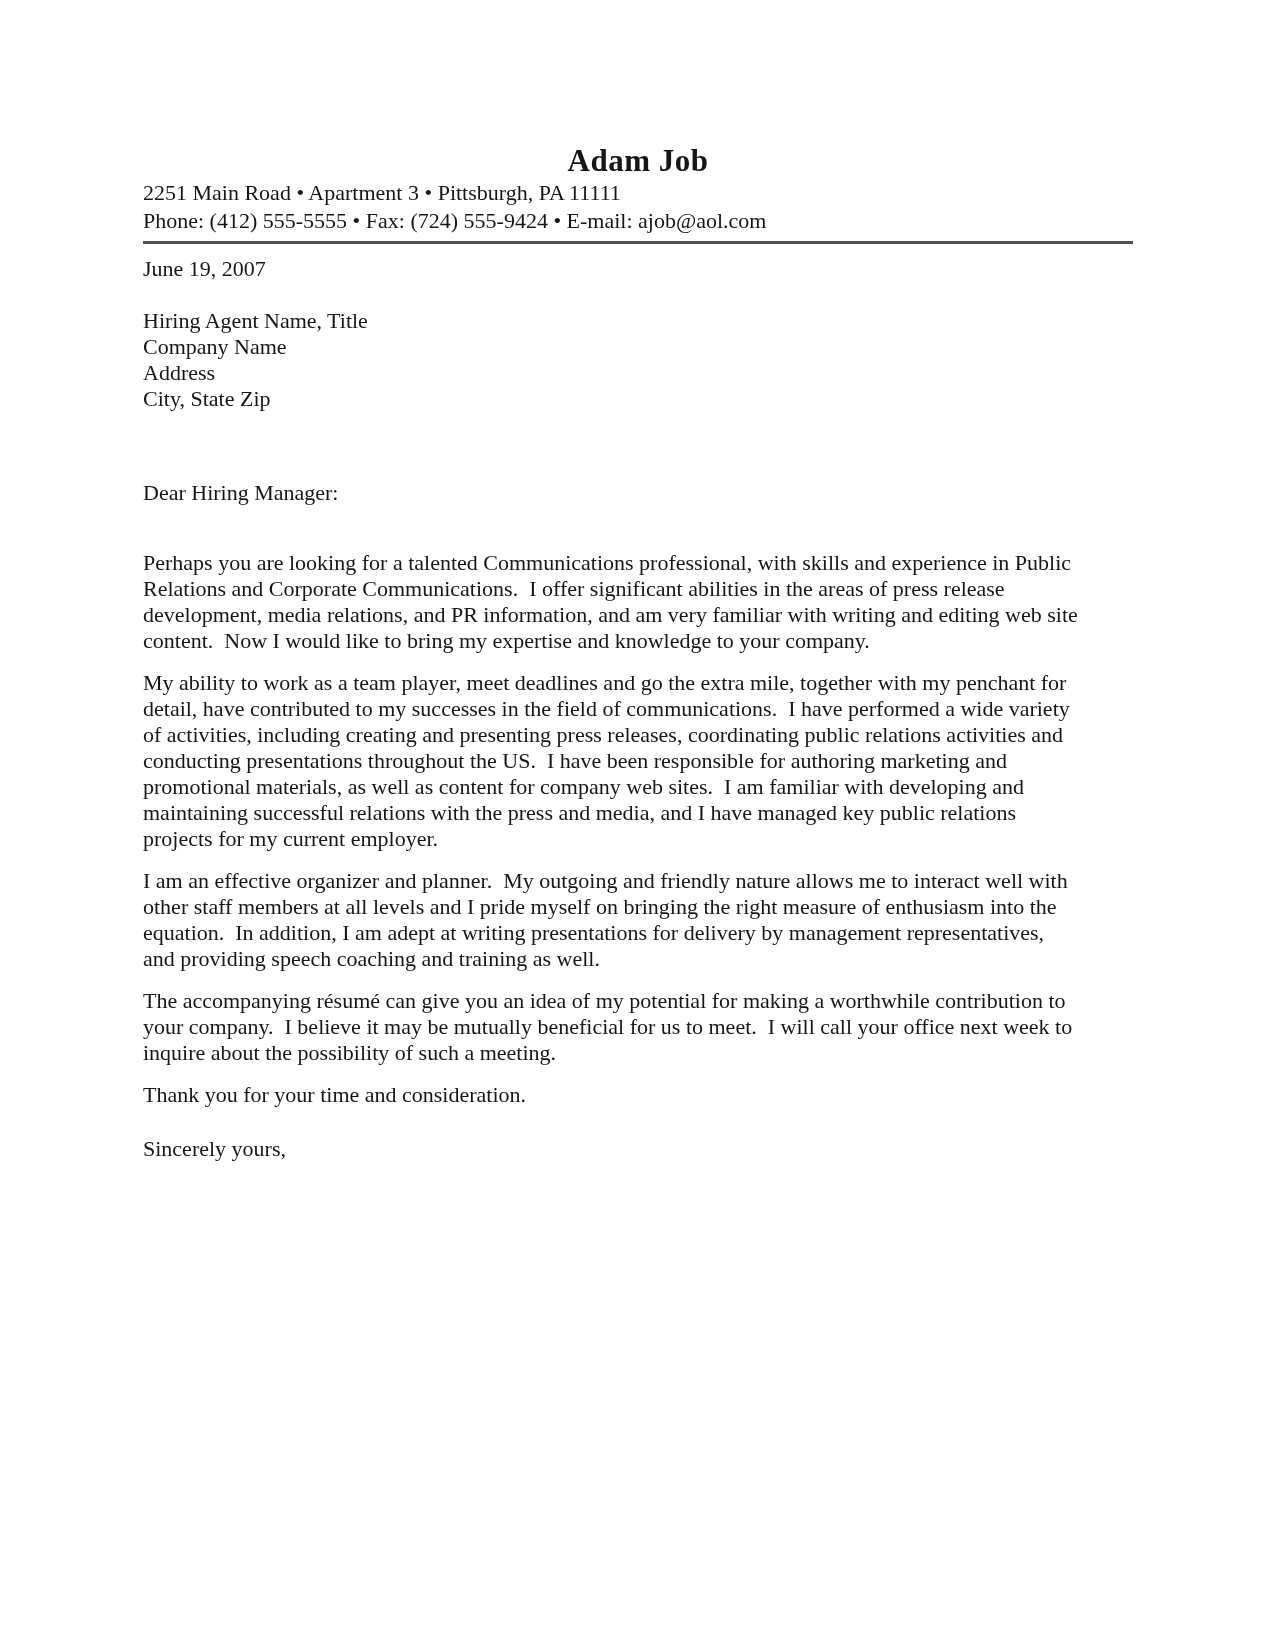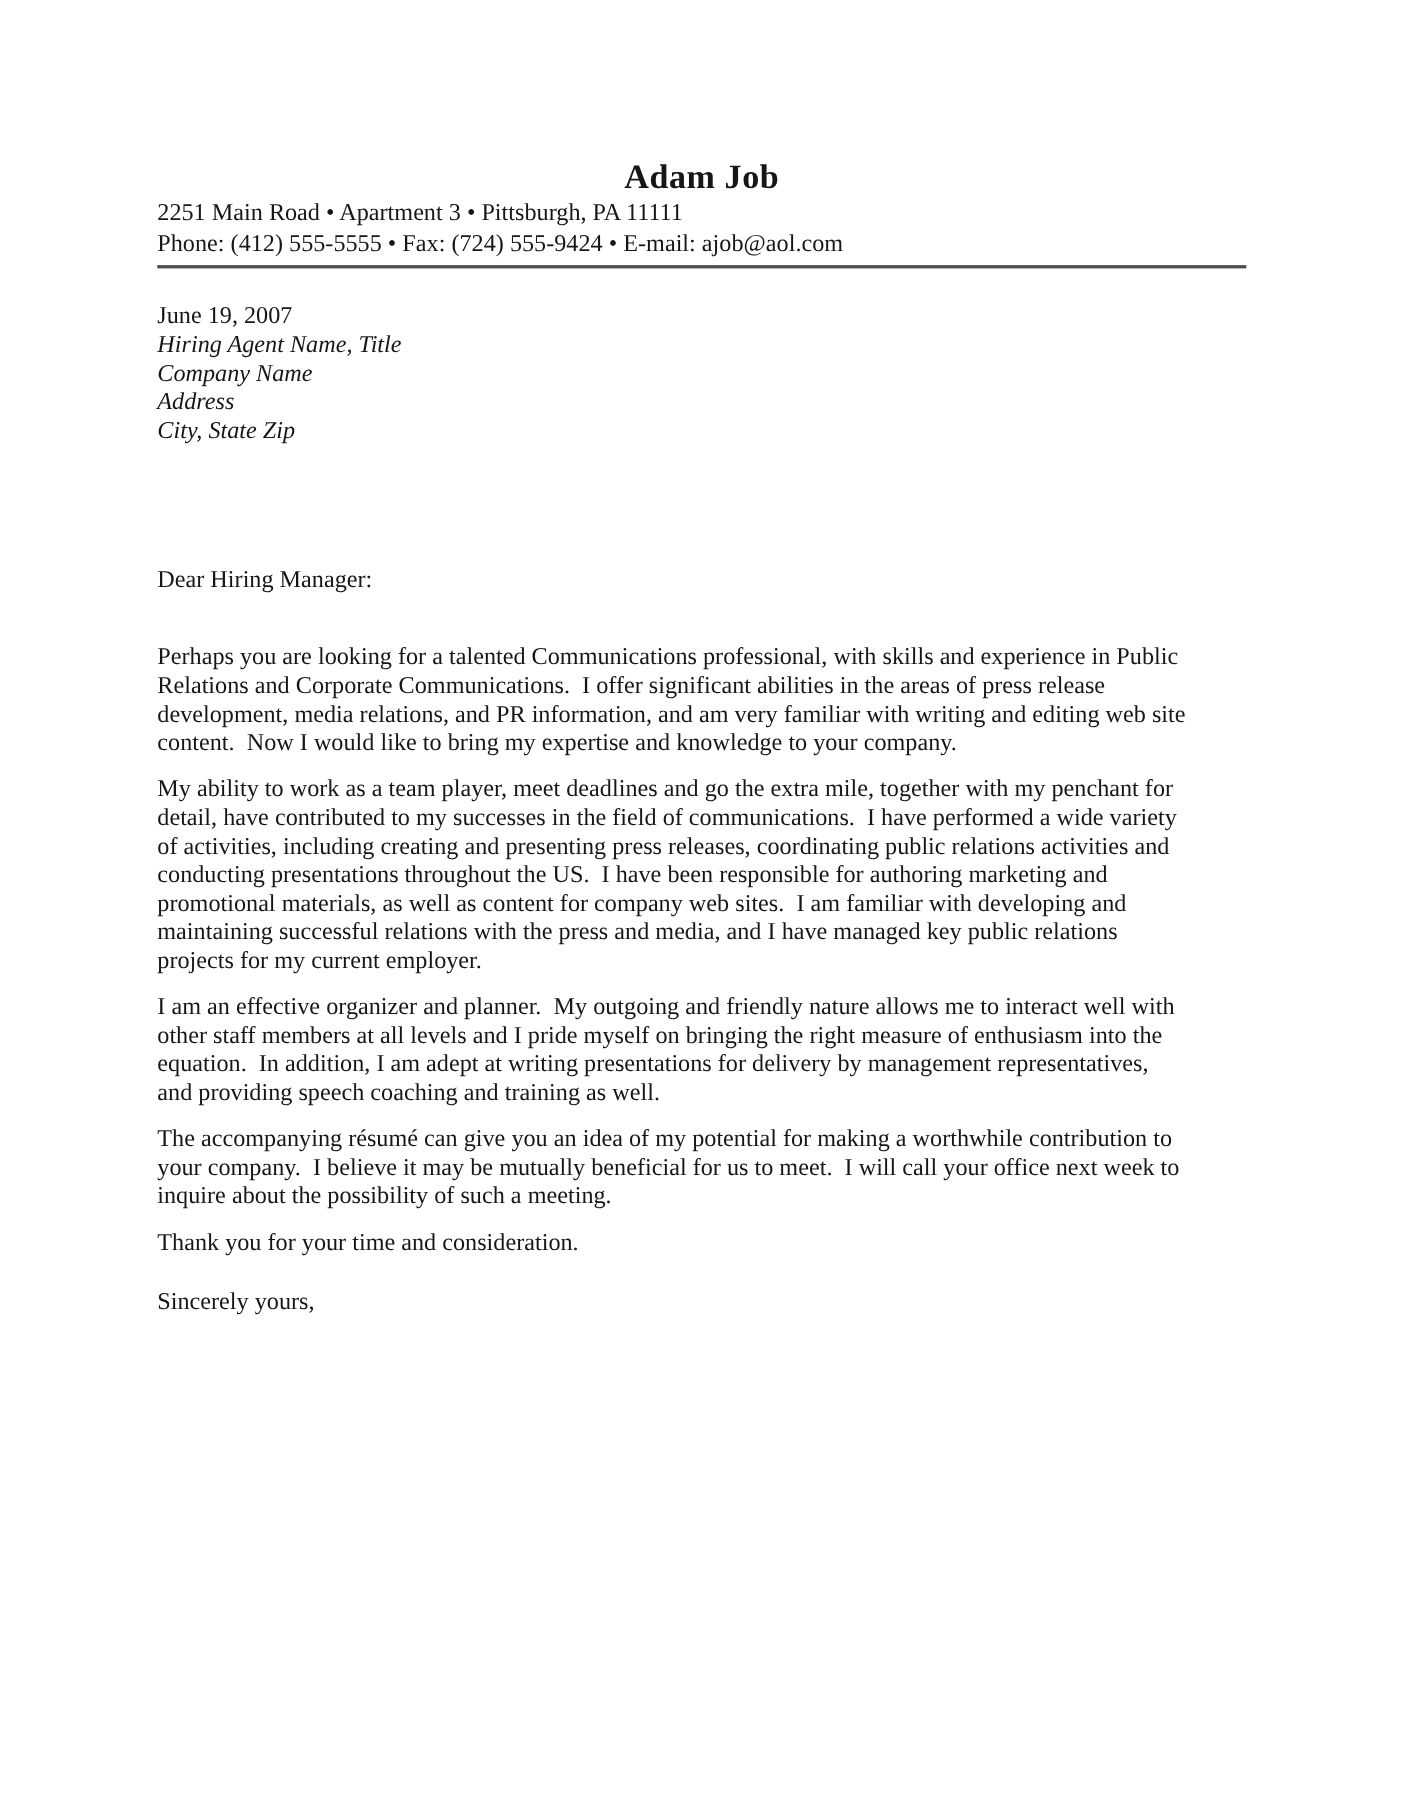--- a/index.html
+++ b/index.html
@@ -35,28 +35,28 @@
     text-align: left;
     font-size: 22px;
     line-height: 28px;
   }
   .letterhead-rule {
     border: 0;
     border-top: 3px solid #4f4f4f;
     margin: 6px 0 0 0;
   }
   .date {
-    margin-top: 30px;
+    margin-top: 12px;
   }
   .recipient {
+    margin-top: 26px;
     white-space: pre-wrap;
-    font-style: italic;
   }
   .salutation {
-    margin-top: 110px;
+    margin-top: 68px;
   }
   .para {
     margin: 16px 0 16px 0;
     white-space: pre-wrap;
   }
   .para.first {
     margin-top: 44px;
   }
   .para.closing {
     margin-top: 28px;

